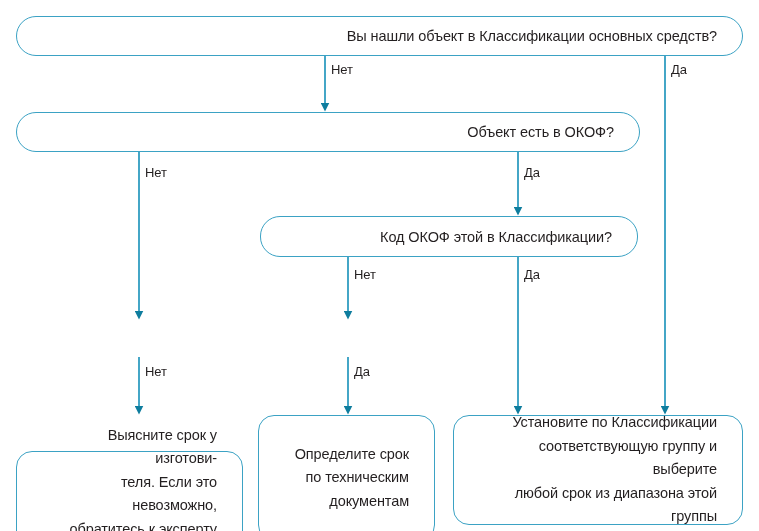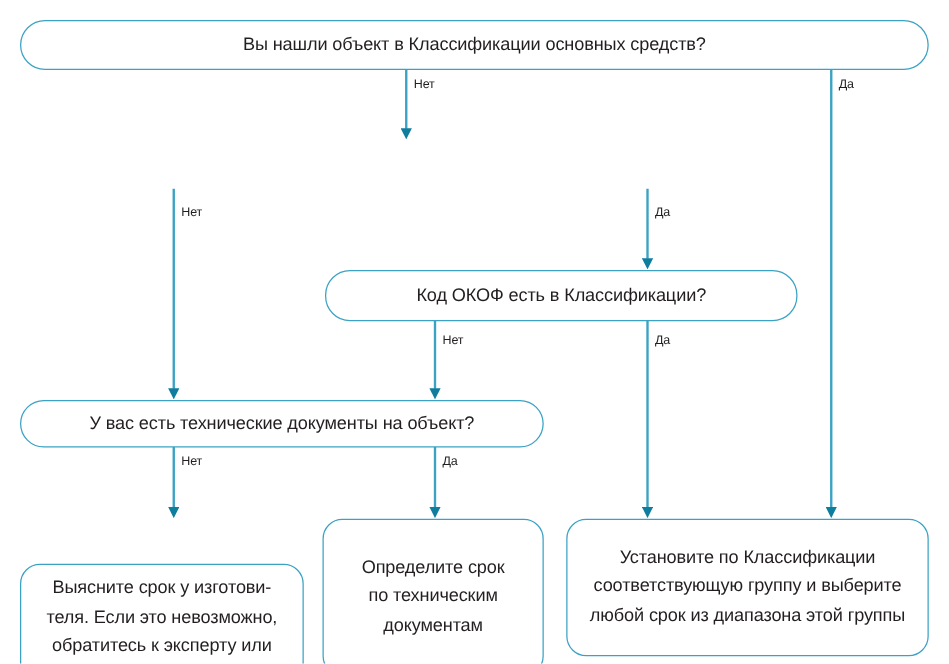--- a/index.html
+++ b/index.html
@@ -38,23 +38,24 @@
     background: #ffffff;
     display: flex;
     align-items: center;
     justify-content: center;
     text-align: center;
     color: #231f20;
   }
   .node .label {
     display: block;
     width: 100%;
-    padding: 0 11px;
+    padding: 0 25px;
     box-sizing: border-box;
     line-height: 1.38;
+    text-align: right;
   }
 
   
   .decision {
     border-radius: 20px;
   }
   .decision .label {
     font-size: 14.5px;
     letter-spacing: -0.1px;
     white-space: nowrap;
@@ -66,21 +67,21 @@
   }
   .terminal .label {
     font-size: 14.5px;
     line-height: 1.62;
     letter-spacing: -0.1px;
   }
 
   
   .edge-label {
     position: absolute;
-    font-size: 10px;
+    font-size: 13px;
     color: #231f20;
     letter-spacing: -0.1px;
     white-space: nowrap;
   }
 </style>
 </head>
 <body>
 
 <div id="canvas">
 
@@ -107,28 +108,28 @@
       <line x1="139" y1="357" x2="139" y2="406" marker-end="url(#ah)"></line>
 
       <line x1="348" y1="357" x2="348" y2="406" marker-end="url(#ah)"></line>
     </g>
   </svg>
 
   <div class="node decision" style="left:16px; top:16px; width:727px; height:40px;">
     <span class="label">Вы нашли объект в Классификации основных средств?</span>
   </div>
 
+  <div class="node decision" style="left:16px; top:112px; width:624px; height:40px;">
+    <span class="label">Объект есть в ОКОФ?</span>
+  </div>
 
   <div class="node decision" style="left:260px; top:216px; width:378px; height:41px;">
-    <span class="label">Код ОКОФ есть в Классификации?</span>
+    <span class="label">Код ОКОФ этой в Классификации?</span>
   </div>
 
-  <div class="node decision" style="left:16px; top:320px; width:419px; height:38px;">
-    <span class="label">У вас есть технические документы на объект?</span>
-  </div>
 
   <div class="node terminal" style="left:16px; top:415px; width:227px; height:110px;margin-top:36px;">
     <span class="label">Выясните срок у изготови-<br>теля. Если это невозможно,<br>обратитесь к эксперту или<br>в Минэкономразвития</span>
   </div>
 
   <div class="node terminal" style="left:258px; top:415px; width:177px; height:126px;">
     <span class="label">Определите срок<br>по техническим<br>документам</span>
   </div>
 
   <div class="node terminal" style="left:453px; top:415px; width:290px; height:110px;">

